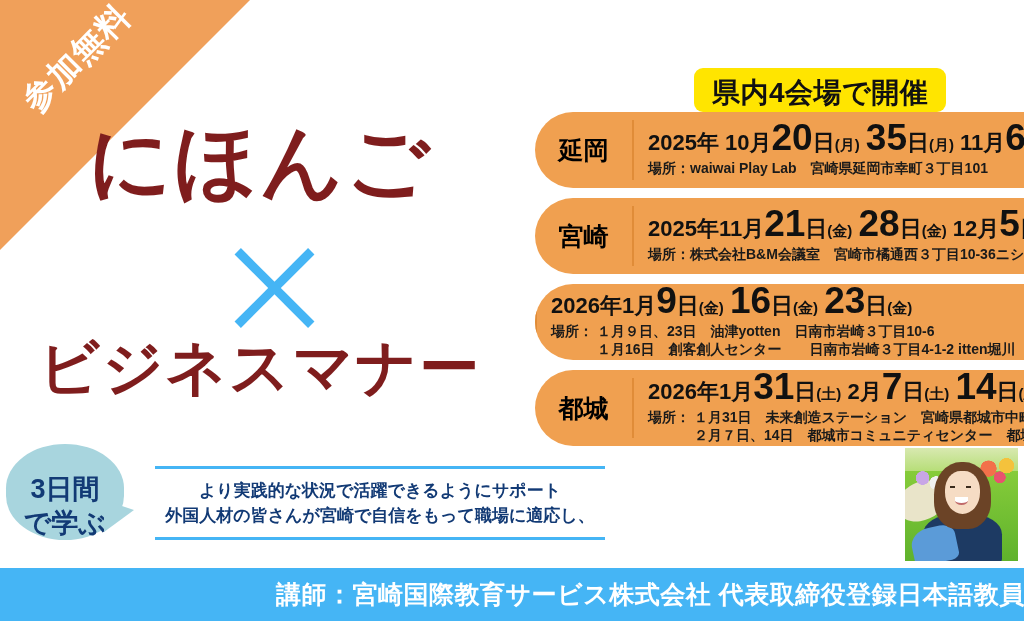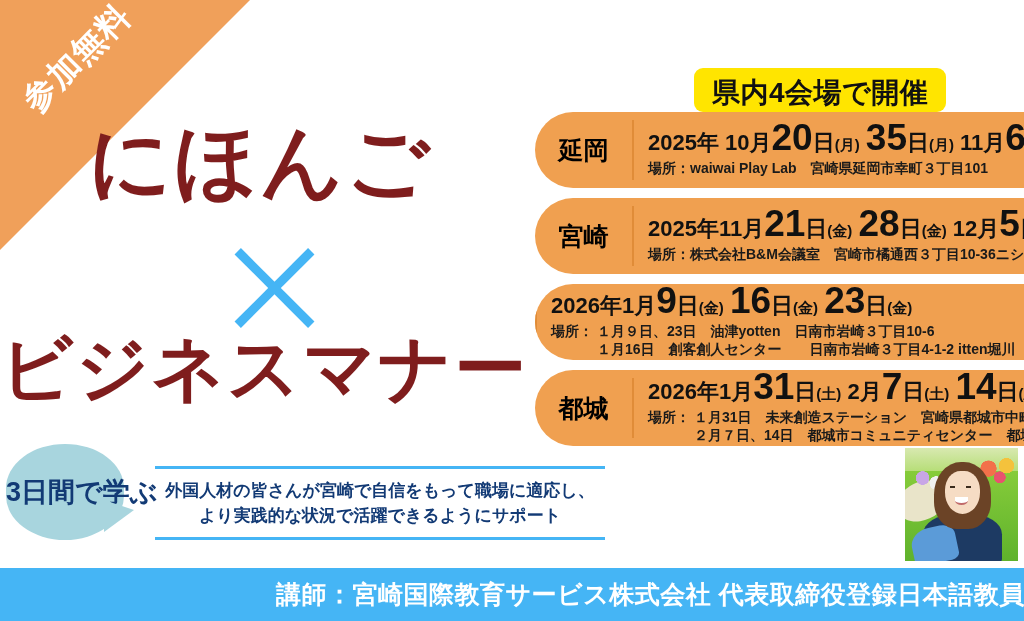--- a/index.html
+++ b/index.html
@@ -82,21 +82,21 @@
     width:520px;
     text-align:center;
   }
   .headline .line{
     color:#7f1d1d;
     font-weight:bold;
     letter-spacing:2px;
     white-space:nowrap;
   }
   .headline .l1{font-size:82px;line-height:84px;}
-  .headline .l2{font-size:72px;line-height:72px;margin-top:10px;}
+  .headline .l2{font-size:60px;line-height:72px;margin-top:10px;}
 
   .xmark{
     position:absolute;
     left:222px;top:236px;
     width:104px;height:104px;
   }
   .xmark .bar{
     position:absolute;left:50%;top:0;
     width:9px;height:104px;margin-left:-4.5px;
     background:#45B5F5;
@@ -160,22 +160,22 @@
     font-weight:600;
   }
 
   
   .bubble{
     position:absolute;
     left:6px;top:444px;
     width:118px;height:96px;
     background:#A8D5DE;
     border-radius:50%/46%;
-    display:flex;flex-direction:row;
-    align-items:center;justify-content:flex-start;
+    display:flex;flex-direction:column;
+    align-items:center;justify-content:flex-end;
   }
   .bubble .bl{
     color:#123A75;
     font-weight:bold;
     font-size:27px;
     line-height:34px;
     white-space:nowrap;
   }
   .bubble-tail{
     position:absolute;
@@ -339,22 +339,22 @@
 
   <div class="bubble">
     <div class="bl">3日間</div>
     <div class="bl">で学ぶ</div>
   </div>
   <div class="bubble-tail"></div>
 
   <div class="desc">
     <div class="rule"></div>
     <div class="dtext">
+      <div>より実践的な状況で活躍できるようにサポート</div>
       <div>外国人材の皆さんが宮崎で自信をもって職場に適応し、</div>
-      <div>より実践的な状況で活躍できるようにサポート</div>
     </div>
     <div class="rule"></div>
   </div>
 
   <div class="photo">
     <div class="sky"></div>
     <div class="grass"></div>
     <div class="path"></div>
     <div class="f1"></div>
     <div class="f2"></div>

